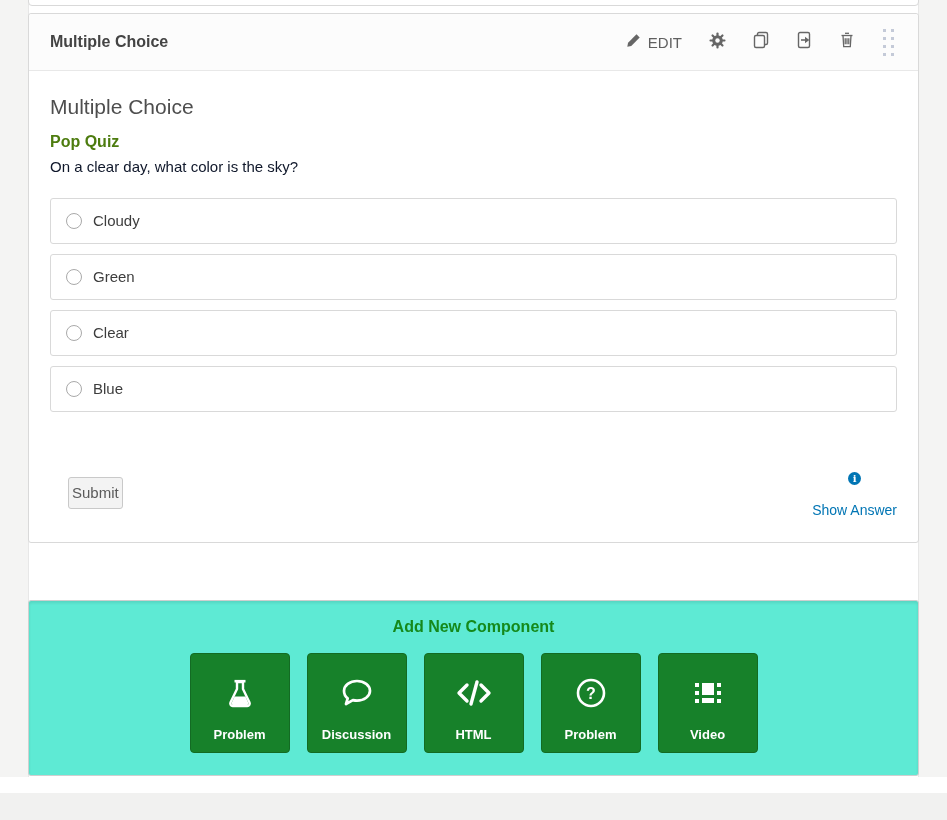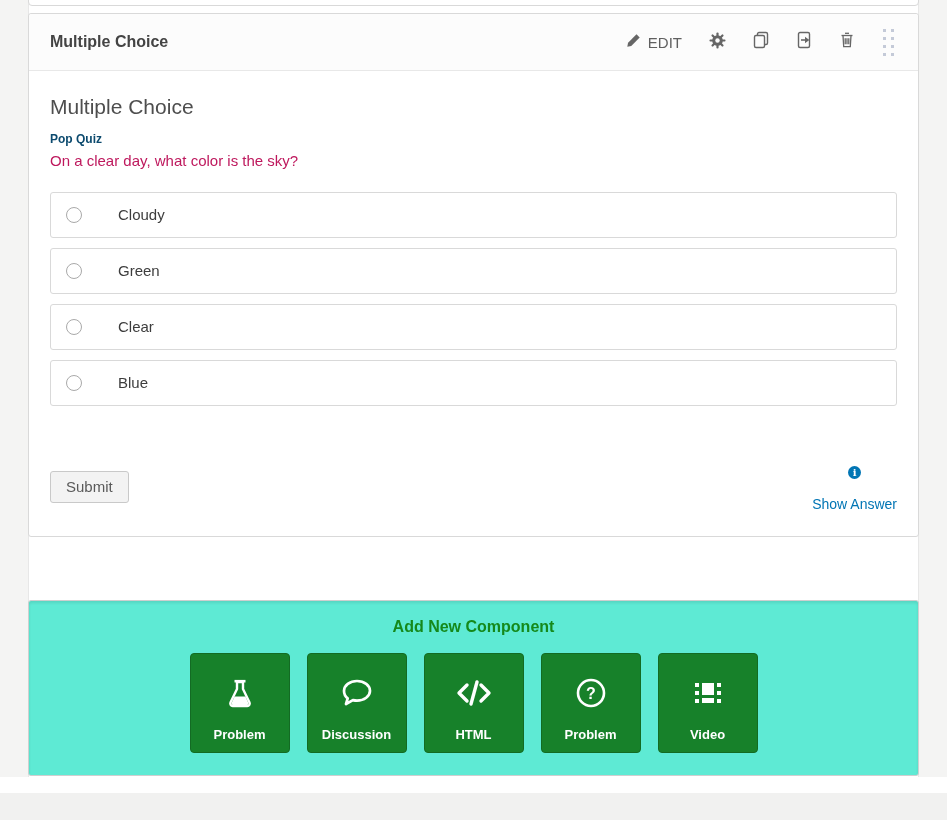--- a/index.html
+++ b/index.html
@@ -24,31 +24,31 @@
   .edit-btn{display:flex;align-items:center;gap:7px;color:#606060;font-size:15px;
     margin-right:14px;cursor:pointer;}
   .icon-btn{width:43px;height:34px;display:flex;align-items:center;justify-content:center;cursor:pointer;}
   .drag-handle{width:40px;height:34px;display:flex;align-items:center;justify-content:center;cursor:grab;}
   .drag-grid{display:grid;grid-template-columns:repeat(2,3px);grid-auto-rows:3px;gap:5px;}
   .drag-grid span{width:3px;height:3px;background:#c4cad8;}
 
   .card-body{padding:24px 21px 33px 21px;}
   .problem-title{font-size:21px;font-weight:400;color:#4e4e4e;margin:0 0 12px;line-height:1.15;}
   .points{font-size:13px;color:#6d6d6d;margin:0 0 27px;}
-  .q-title{font-size:12px;font-weight:bold;color:#0c4a6e;margin:0 0 2px;line-height:1.4;}
-  .q-text{font-size:15px;color:#be185d;margin:0 0 21px;line-height:1.4;}
+  .q-title{font-size:16px;font-weight:bold;color:#4d7c0f;margin:0 0 2px;line-height:1.4;}
+  .q-text{font-size:15px;color:#0f172a;margin:0 0 21px;line-height:1.4;}
 
   .choice{height:44px;border:1px solid #d9d9d9;border-radius:3px;margin-bottom:10px;
-    display:flex;align-items:center;padding-left:15px;background:#fff;cursor:pointer;gap:25px;}
+    display:flex;align-items:center;padding-left:15px;background:#fff;cursor:pointer;}
   .radio{width:14px;height:14px;border:1px solid #a9a9a9;border-radius:50%;background:#fff;flex:none;}
   .choice-label{margin-left:11px;font-size:15px;color:#3d3d3d;}
 
   .actions-row{margin-top:51px;display:flex;justify-content:space-between;align-items:flex-end;}
-  .submit-btn{height:32px;padding:0 15px;background:#f3f3f3;border:1px solid #c9c9c9;
-    border-radius:3px;font-size:15px;color:#5a5a5a;font-family:inherit;cursor:pointer;}
+  .submit-btn{height:32px;padding:0 3px;background:#f3f3f3;border:1px solid #c9c9c9;
+    border-radius:3px;font-size:15px;color:#5a5a5a;font-family:inherit;cursor:pointer;margin-left:18px;}
   .show-answer{display:flex;flex-direction:column;align-items:center;transform:translateY(9px);cursor:pointer;}
   .info-icon{width:13px;height:13px;border-radius:50%;background:#0075b4;color:#fff;
     font:bold 10px/13px "DejaVu Serif",serif;text-align:center;}
   .show-answer-label{margin-top:17px;font-size:14px;color:#0075b4;}
 
   .add-panel{position:absolute;left:28px;top:600px;width:889px;height:174px;background:#5eead4;
     border:1px solid #cfcfcf;border-radius:3px;box-shadow:inset 0 2px 3px rgba(0,0,0,.09);}
   .add-title{margin-top:17px;text-align:center;font-size:16px;font-weight:bold;color:#15891b;}
   .add-buttons{margin-top:17px;display:flex;justify-content:center;gap:17px;}
   .add-btn{width:100px;height:100px;background:#17812a;border:1px solid #136b23;border-radius:4px;

